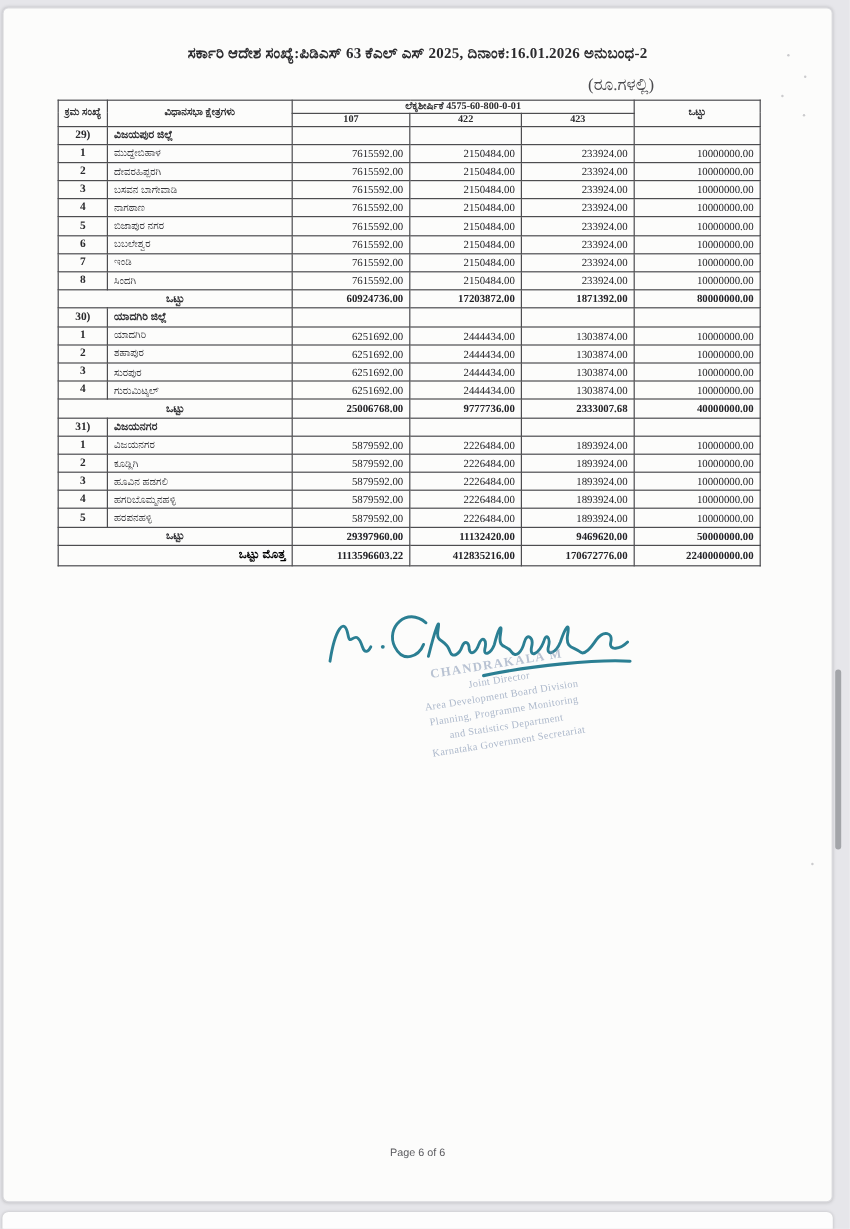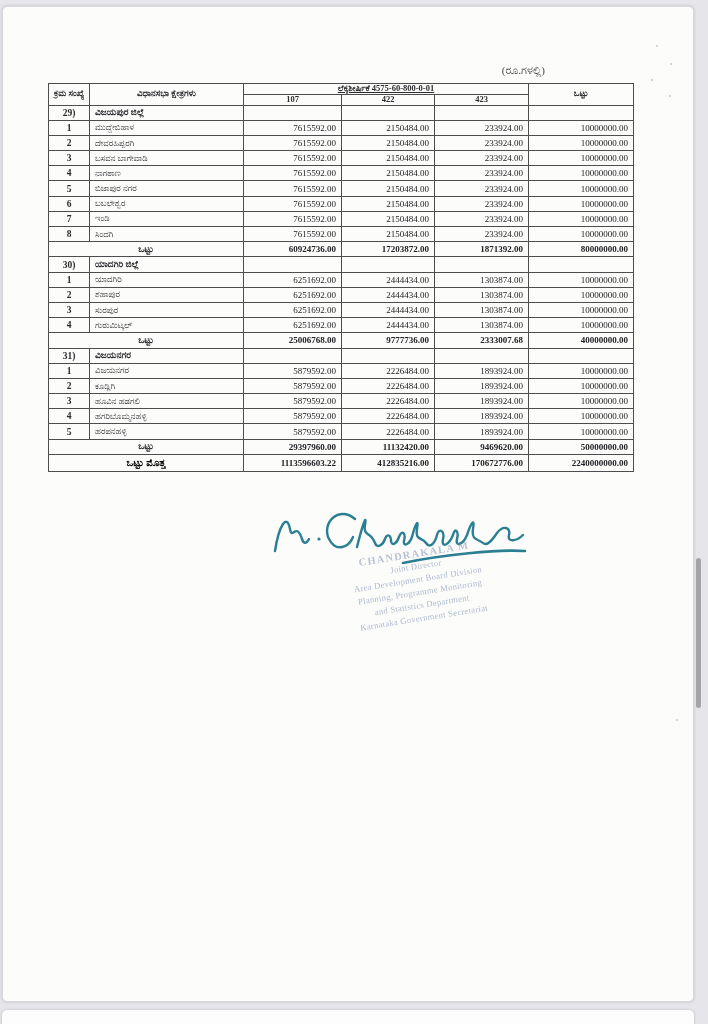--- a/index.html
+++ b/index.html
@@ -7,55 +7,56 @@
   .viewport{position:relative;width:708px;height:1024px;}
   .page{position:absolute;left:2px;top:6px;width:692px;height:996px;
     background:#fcfcfb;border-radius:5px;box-shadow:0 0 3px rgba(0,0,0,.18);
     border:1px solid #d9d9dd;box-sizing:border-box;}
   .next-page{position:absolute;left:2px;top:1010px;width:692px;height:16px;
     background:#fdfdfd;border-radius:5px 5px 0 0;box-shadow:0 0 3px rgba(0,0,0,.18);}
   .scrollbar-thumb{position:absolute;left:696px;top:558px;width:5px;height:150px;
     background:#a3a5a9;border-radius:3px;}
   .doc-header{position:absolute;left:0;top:30px;width:100%;text-align:center;
     font-size:12.5px;font-weight:bold;color:#2b2b2e;letter-spacing:.2px;}
-  .currency-note{position:absolute;top:57px;right:148px;font-size:11px;color:#4a4a4e;}
+  .currency-note{position:absolute;top:57px;right:148px;font-size:14px;color:#4a4a4e;}
   table.doc-table{position:absolute;left:45px;top:76px;width:585px;
     border-collapse:collapse;table-layout:fixed;border-radius:28px;}
   table.doc-table th,table.doc-table td{border:1px solid #4d4d50;padding:0 5px;
     overflow:hidden;white-space:nowrap;box-sizing:border-box;}
   table.doc-table th{font-size:8.5px;color:#2d2d30;font-weight:bold;line-height:1.15;}
   th.subcol{font-size:11.5px;}
-  th.acct{font-size:9px;text-decoration:underline;}
+  th.acct{font-size:9px;}
   td{height:15.2px;}
   td.sl{text-align:center;font-size:9.5px;font-weight:bold;color:#2a2a2d;}
   td.name{font-size:8.5px;color:#37373b;}
   td.num{text-align:right;font-size:9px;color:#222226;}
   tr.section-row td{font-weight:bold;margin-top:19px;}
   tr.section-row td.name{font-size:9px;color:#2b2b2f;}
   tr.total-row td{font-weight:bold;}
   tr.total-row td.label{text-align:center;font-size:9px;color:#2b2b2f;}
   tr.grand-row td{height:17px;font-weight:bold;}
-  tr.grand-row td.label{text-align:center;font-size:10px;}
+  tr.grand-row td.label{text-align:right;font-size:10px;}
   .sig-svg{position:absolute;left:258px;top:486px;}
   .stamp{position:absolute;left:278px;top:540px;width:276px;text-align:center;
     transform:rotate(-9deg);color:#7c8fae;opacity:.62;line-height:13px;
     font-family:"Liberation Serif","DejaVu Serif",serif;}
   .stamp .l0{font-size:10.5px;font-weight:bold;letter-spacing:1.2px;opacity:.85;}
   .stamp .ln{font-size:8.6px;letter-spacing:.3px;}
   .footer{position:absolute;left:0;top:948px;width:100%;text-align:center;
     font-size:9px;color:#5a5a5e;font-family:"Liberation Sans",sans-serif;}
   .speck{position:absolute;width:2px;height:2px;border-radius:50%;background:#9a9aa0;opacity:.5;}
 </style>
 </head>
 <body>
 
 <div class="viewport">
 
   <div class="page">
 
+    <div class="doc-header">ಸರ್ಕಾರಿ ಆದೇಶ ಸಂಖ್ಯೆ:ಪಿಡಿಎಸ್ 63 ಕೆಎಲ್ ಎಸ್ 2025, ದಿನಾಂಕ:16.01.2026 ಅನುಬಂಧ-2</div>
 
     <div class="currency-note">(ರೂ.ಗಳಲ್ಲಿ)</div>
 
     <table class="doc-table">
       <colgroup>
         <col style="width:41px">
           <col style="width:154px">
           <col style="width:98px">
         <col style="width:93px">
           <col style="width:94px">
@@ -278,20 +279,21 @@
 
     <div class="stamp" id="stamp">
         <div class="l0">CHANDRAKALA M</div>
         <div class="ln">Joint Director</div>
         <div class="ln">Area Development Board Division</div>
         <div class="ln">Planning, Programme Monitoring</div>
         <div class="ln">and Statistics Department</div>
         <div class="ln">Karnataka Government Secretariat</div>
       </div>
 
+    <div class="footer">Page 6 of 6</div>
 
     <div class="speck" style="left:653px;top:38px"></div>
     <div class="speck" style="left:667px;top:56px"></div>
     <div class="speck" style="left:648px;top:72px"></div>
     <div class="speck" style="left:666px;top:88px"></div>
     <div class="speck" style="left:673px;top:712px"></div>
   </div>
 
   <div class="next-page"></div>
 

